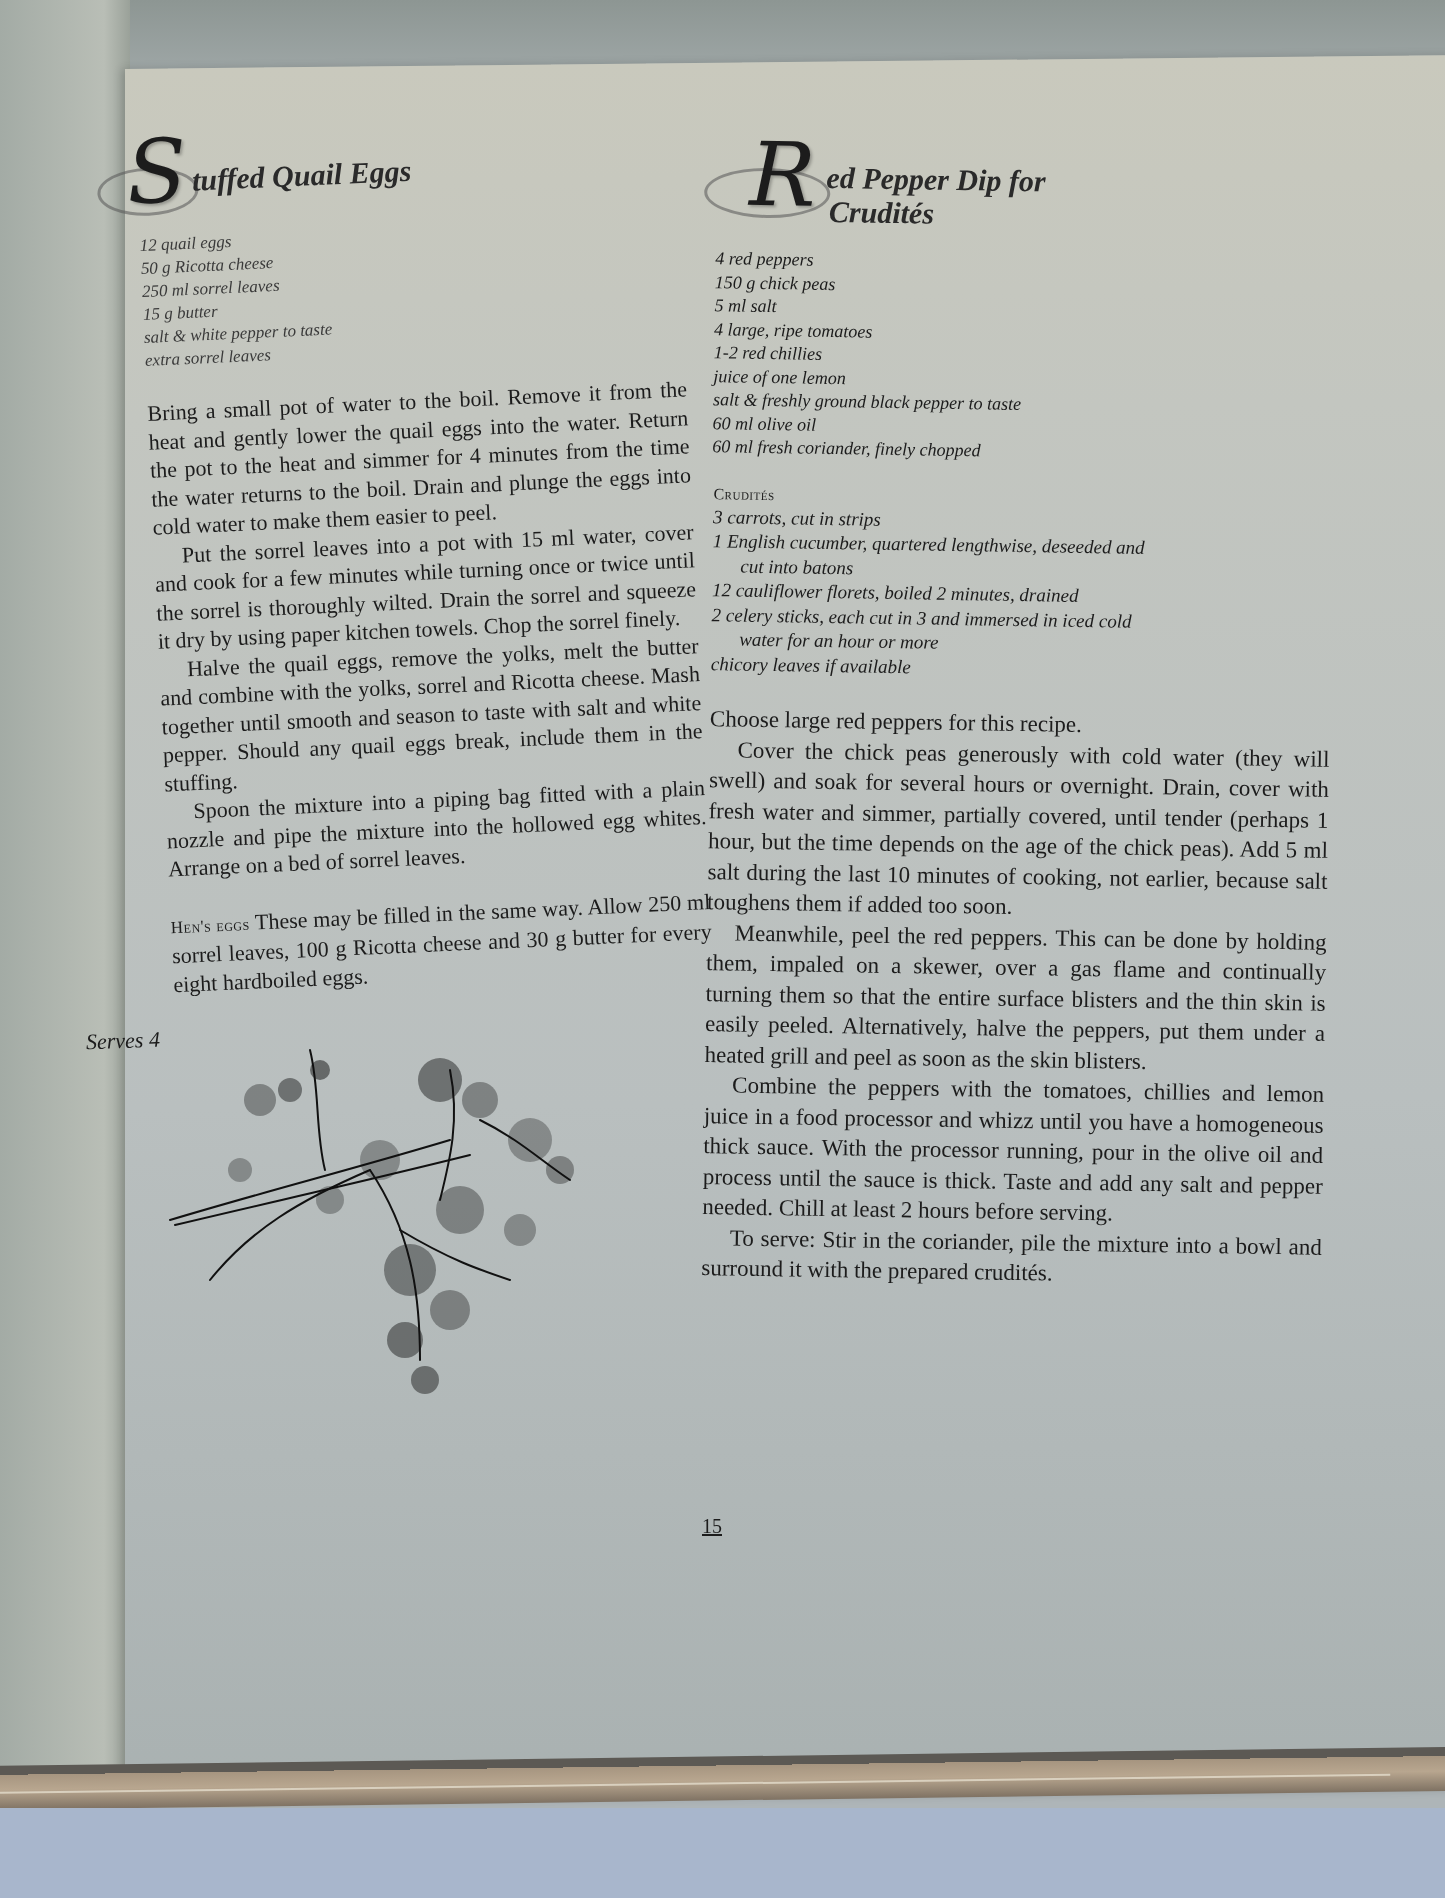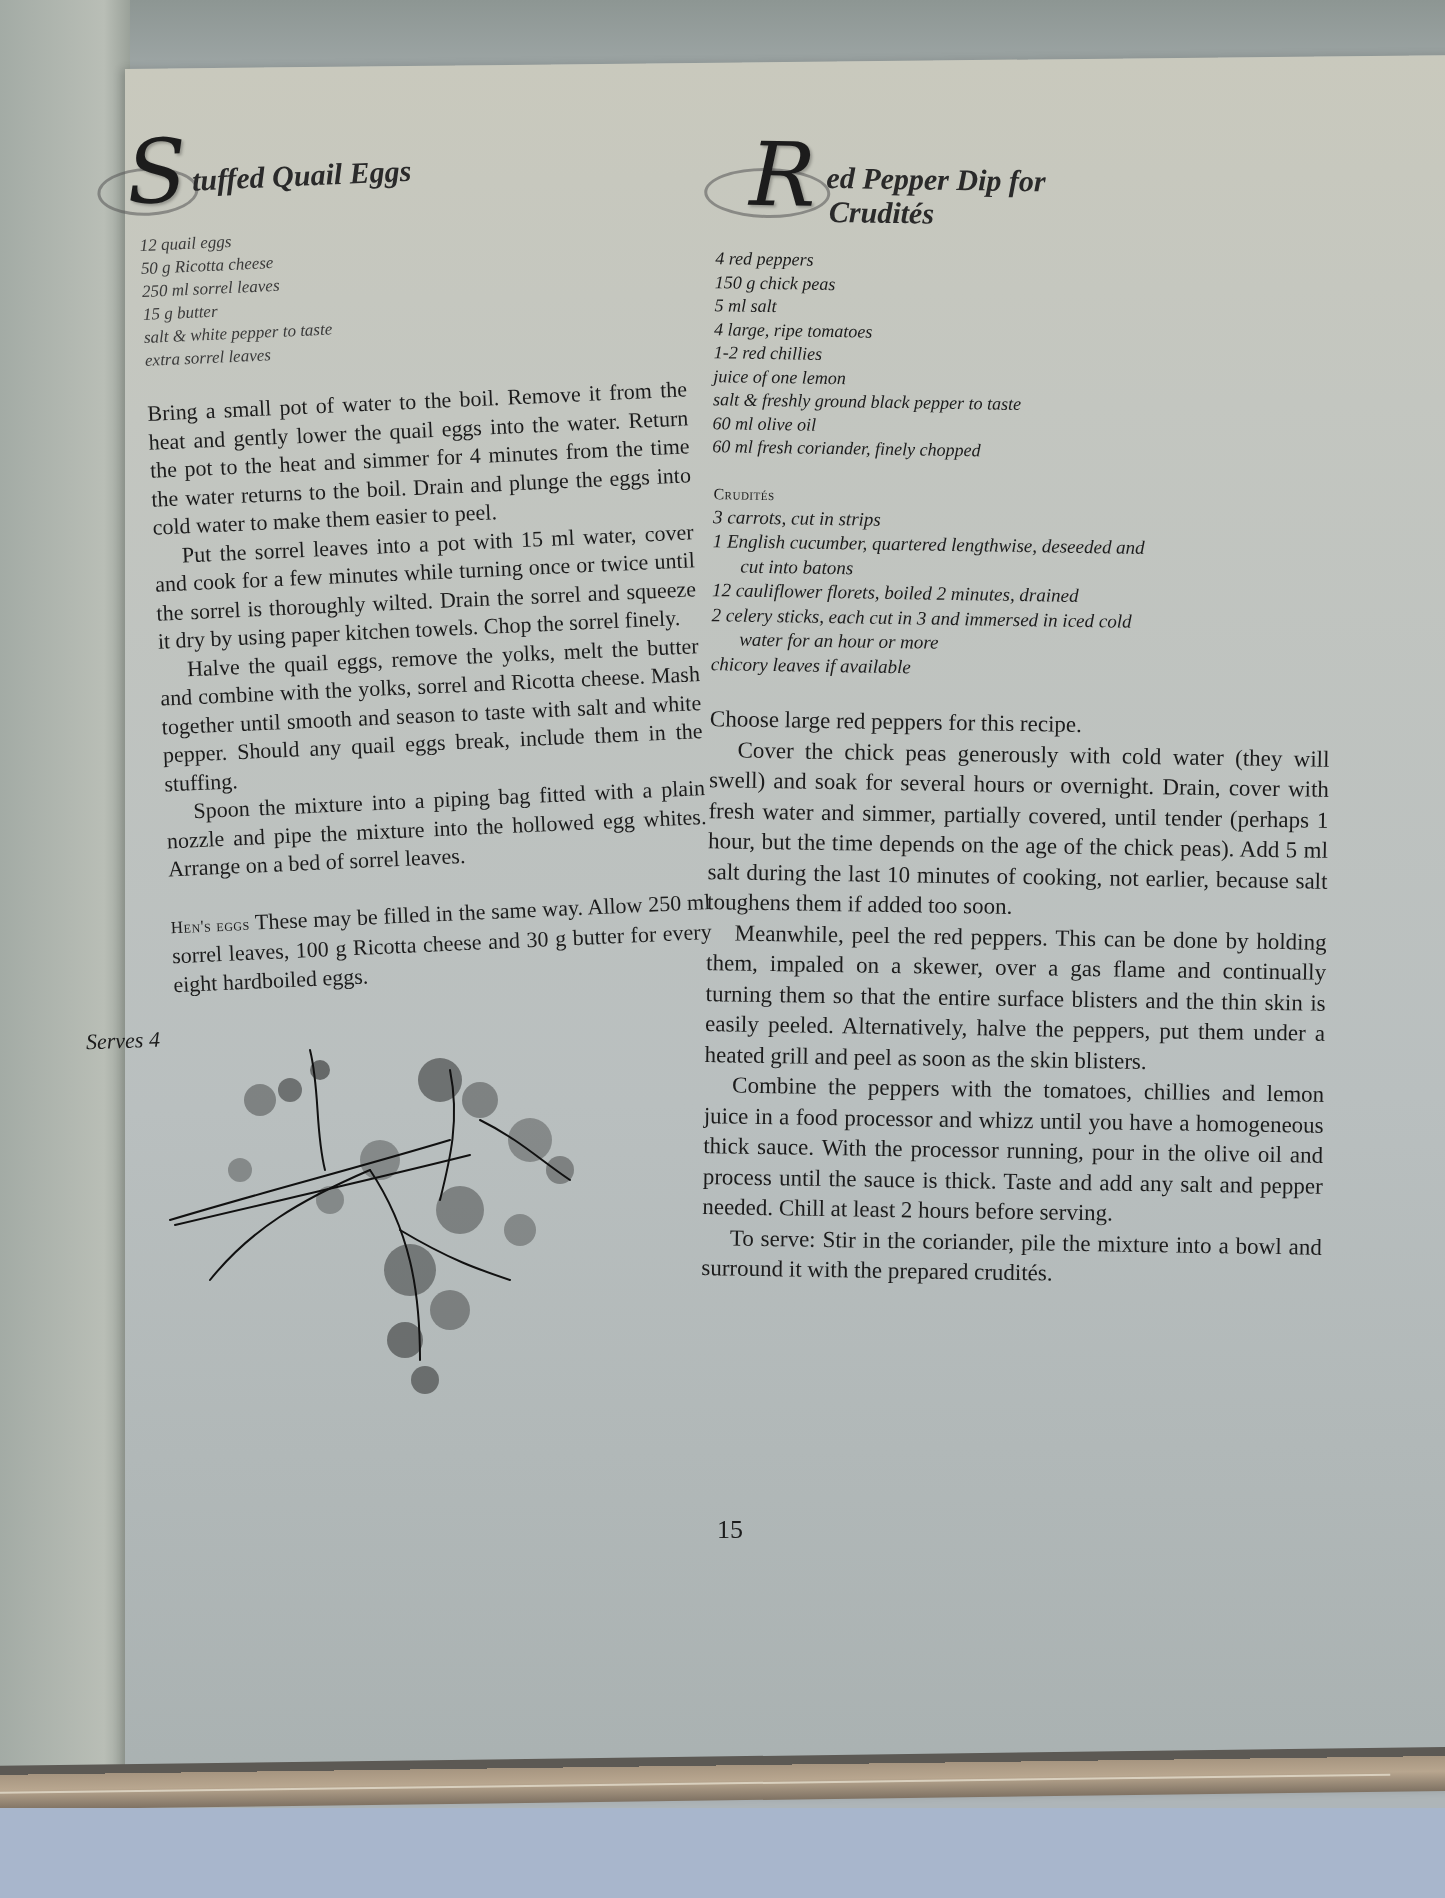--- a/index.html
+++ b/index.html
@@ -39,21 +39,21 @@
   .ing li { margin:0; }
   .left-col .ing { font-size:17px; line-height:23px; margin-left:40px; color:#3a3a3a; }
   .right-col .ing { font-size:18px; line-height:23.5px; }
   .ing li.indent { padding-left:28px; }
   .sc { font-variant:small-caps; font-size:17px; letter-spacing:0.5px; }
   .body-text { font-size:22px; line-height:28.5px; text-align:justify; margin:0; }
   .body-text p { margin:0; text-indent:28px; }
   .body-text p.first { text-indent:0; }
   .serves { position:absolute; left:86px; top:1028px; font-style:italic; font-size:22px; transform:rotate(-2deg); }
   .illustration { position:absolute; left:150px; top:1030px; width:450px; height:390px; }
-  .page-number { position:absolute; left:717px; top:1515px; font-size:26px; }
+  .page-number { position:absolute; left:702px; top:1515px; font-size:20px;text-decoration:underline; }
 </style>
 </head>
 <body>
 
 <div class="bg-top"></div>
 <div class="prev-page"></div>
 <div class="page"></div>
 
 <div class="col left-col">
   <div class="title" style="height:86px;">

